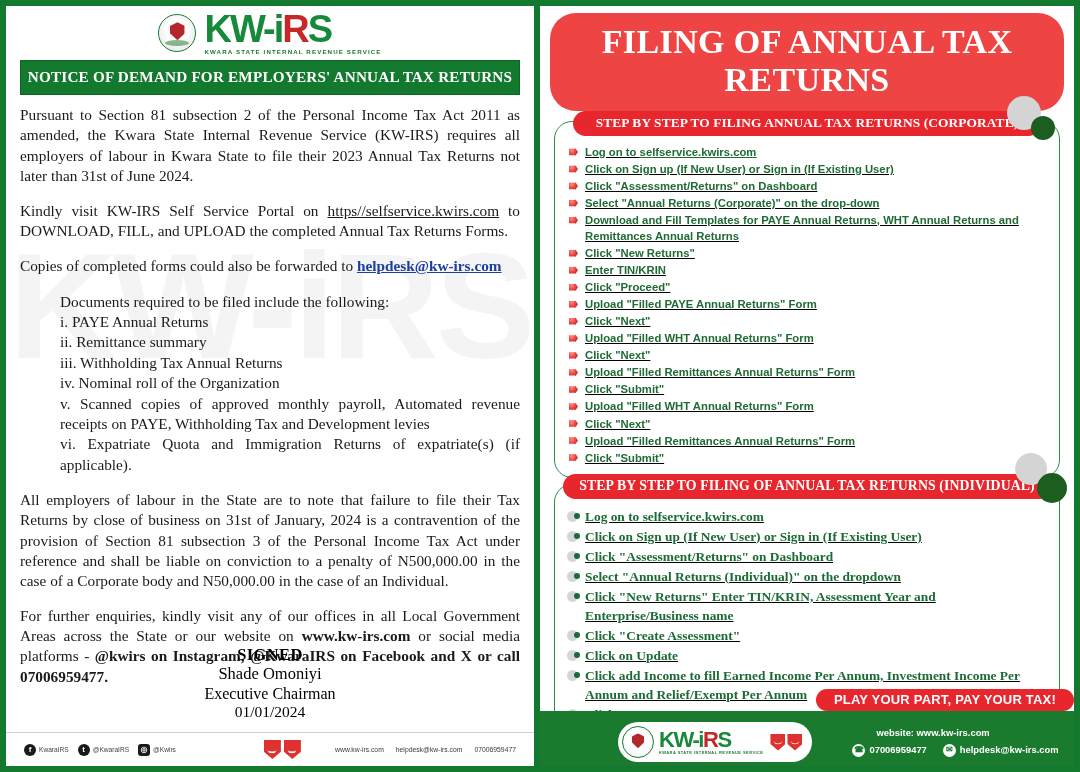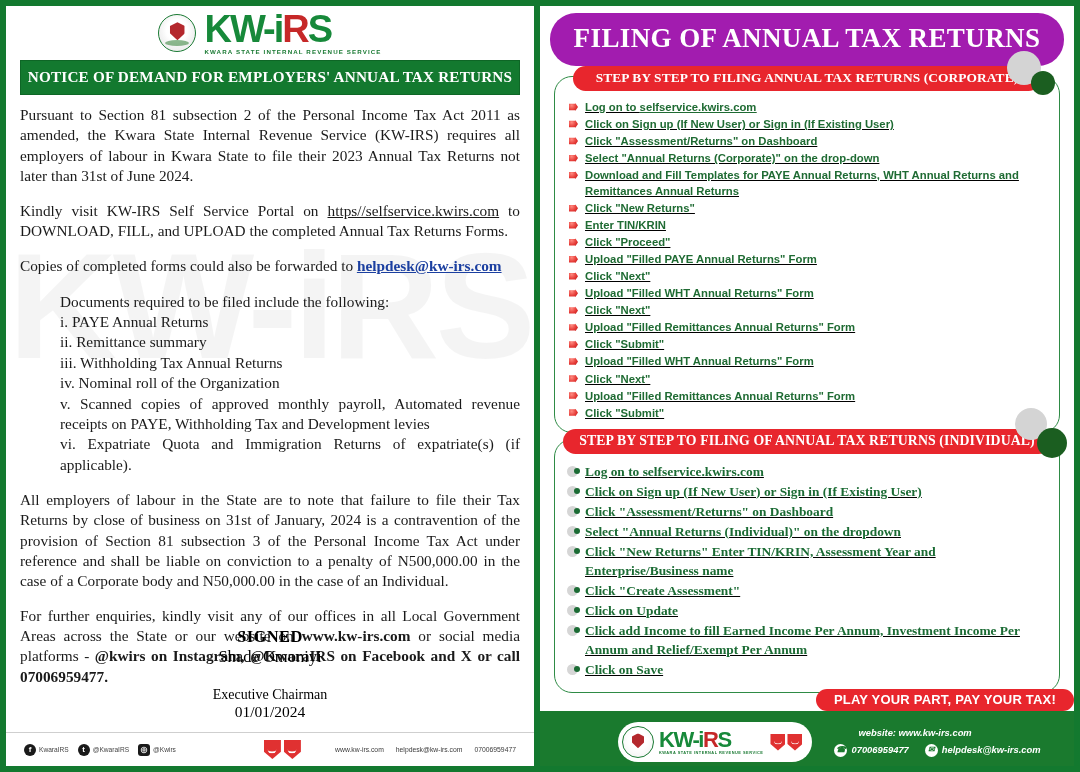--- a/index.html
+++ b/index.html
@@ -121,21 +121,21 @@
   .signed {
     position: absolute;
     left: 0; right: 0;
     bottom: 44px;
     text-align: center;
     z-index: 2;
     line-height: 1.2;
   }
   .signed .s1 { font-weight: bold; font-size: 16.5px; letter-spacing: .4px; }
   .signed .s2 { font-size: 16.5px; }
-  .signed .s3 { font-size: 14px; margin-top: 20px; }
+  .signed .s3 { font-size: 16px; }
   .signed .s4 { font-size: 15.5px; }
 
   .left-footer {
     position: absolute;
     left: 0; right: 0; bottom: 0;
     height: 34px;
     border-top: 1px solid #cfcfcf;
     display: flex;
     align-items: center;
     padding: 0 18px;
@@ -189,27 +189,27 @@
     background: #ffffff;
     border-top: 6px solid #13792f;
     border-right: 6px solid #13792f;
     border-bottom: 6px solid #13792f;
     overflow: hidden;
   }
   .rp-inner { position: relative; height: 100%; }
 
   .rp-title {
     margin: 7px 10px 0 10px;
-    background: #a21caf;
+    background: #ef4444;
     border-radius: 26px;
     color: #fff;
     text-align: center;
     font-family: "Liberation Serif", serif;
     font-weight: bold;
-    font-size: 27px;
+    font-size: 34px;
     letter-spacing: .4px;
     padding: 10px 6px 12px;
     position: relative;
     z-index: 3;
   }
 
   .cards-wrap { position: relative; margin: 6px 14px 0 14px; }
 
   .card {
     border: 1.4px solid #2e8b45;
@@ -370,27 +370,26 @@
   }
   .gf-shield::after {
     content: "";
     position: absolute; left: 50%; top: 46%;
     transform: translate(-50%,-50%);
     width: 8px; height: 6px;
     border-bottom: 1.8px solid #fff;
     border-radius: 0 0 8px 8px;
   }
   .gf-contacts {
-    margin-left: 22px;
+    margin-left: 40px;
     color: #fff;
     font-family: "Liberation Sans", sans-serif;
     font-weight: bold;
     font-size: 9.4px;
     line-height: 1.55;
-    font-style: italic;
   }
   .gf-row2 { display: flex; align-items: center; gap: 16px; margin-top: 2px; }
   .gf-chip { display: flex; align-items: center; gap: 4px; }
   .gf-circ {
     width: 13px; height: 13px; border-radius: 50%;
     background: #ffffff; color: #1a7a2e;
     display: flex; align-items: center; justify-content: center;
     font-size: 8px; flex: none;
   }
   .gf-web { margin-left: 24px; }

